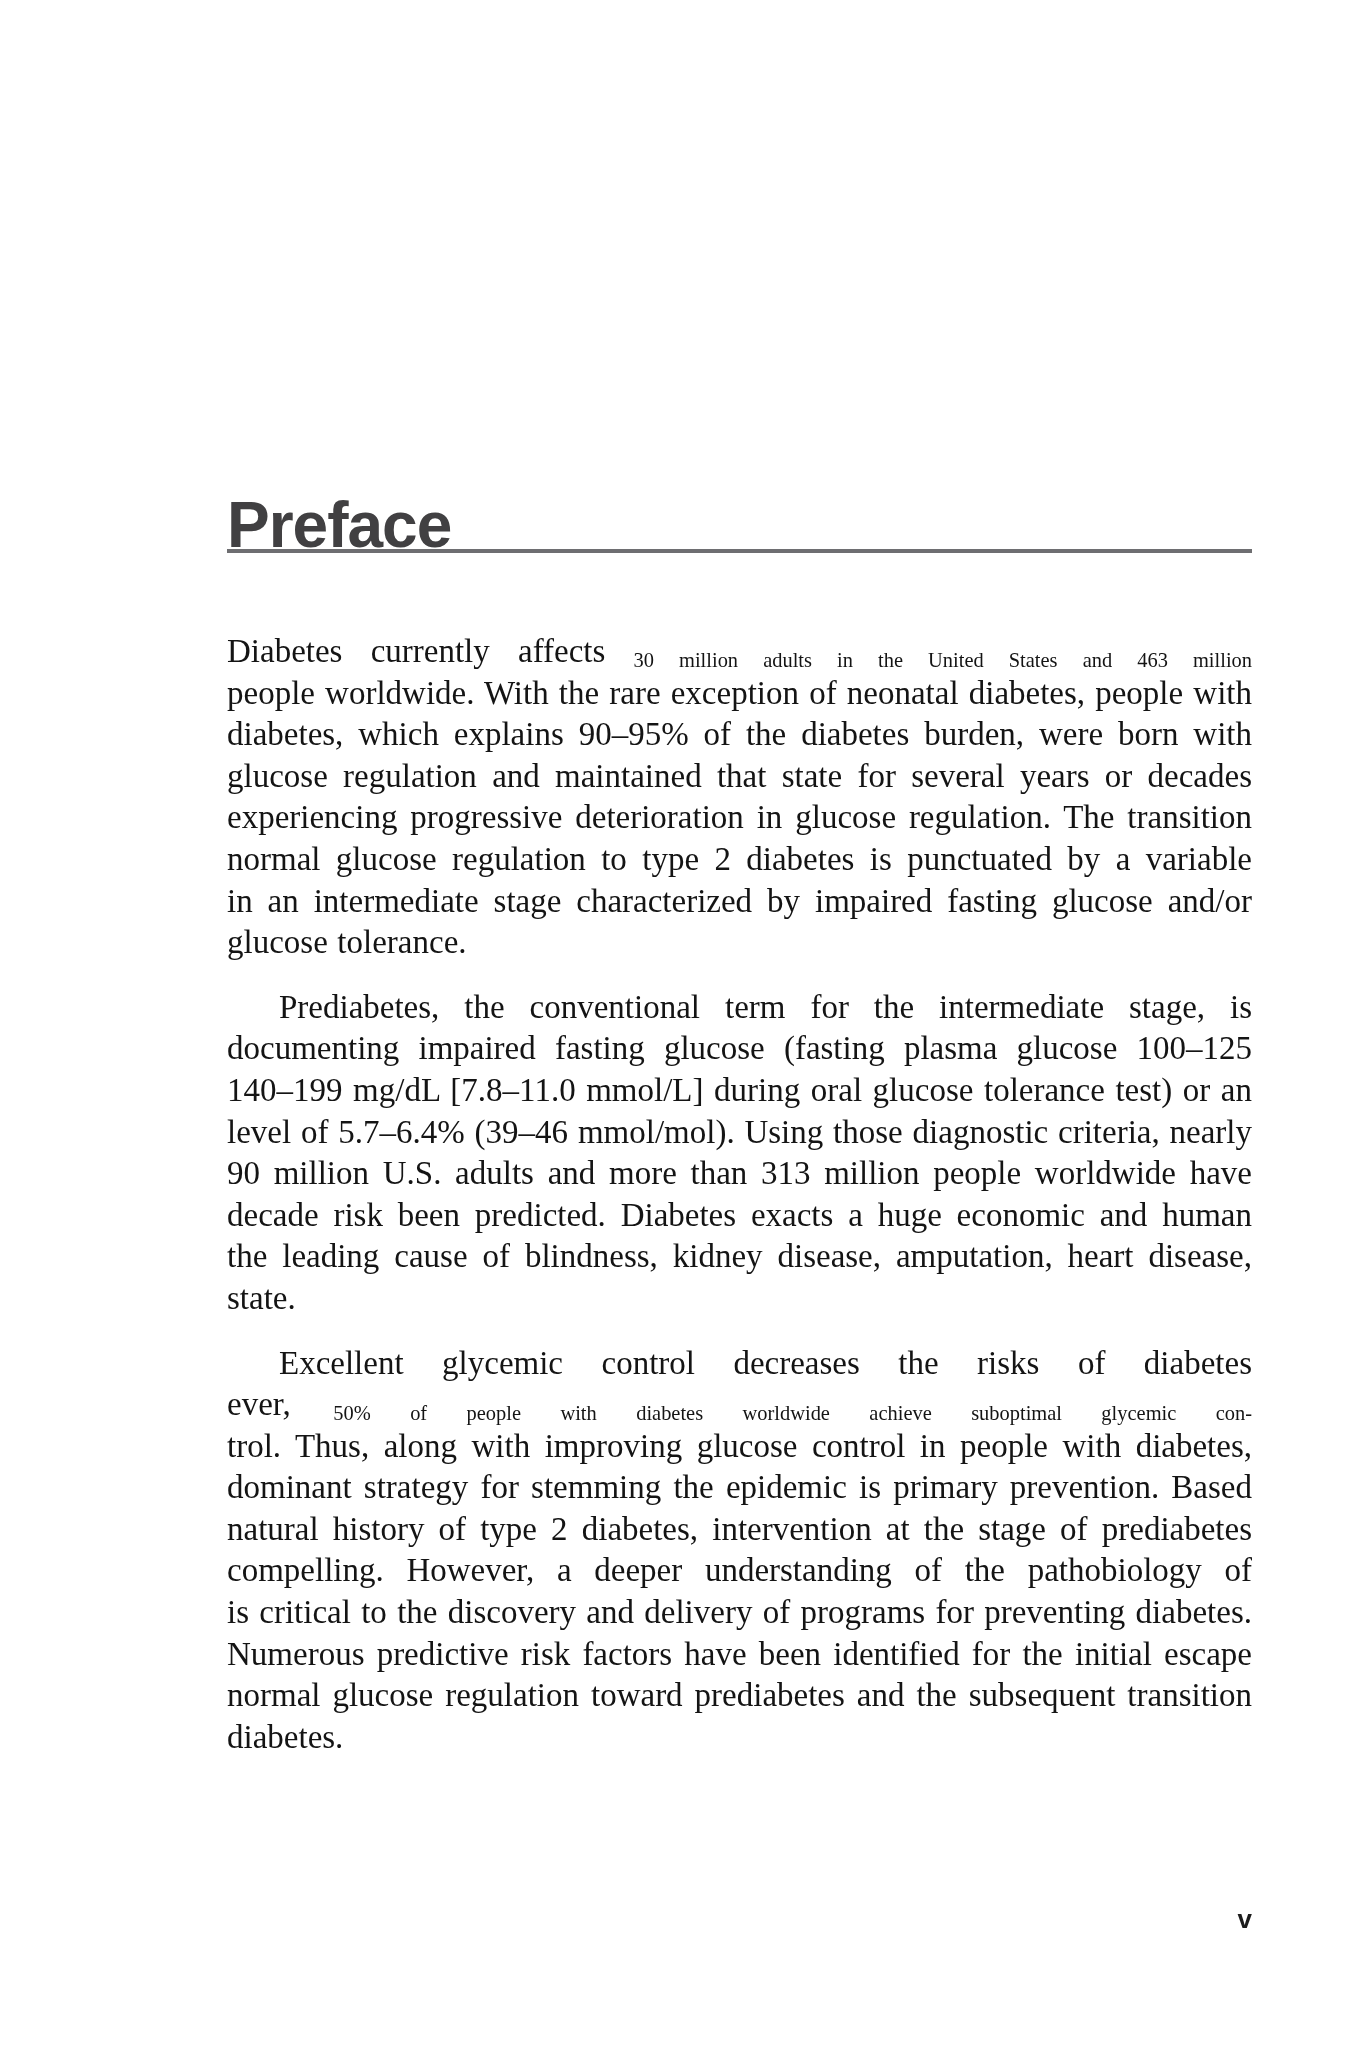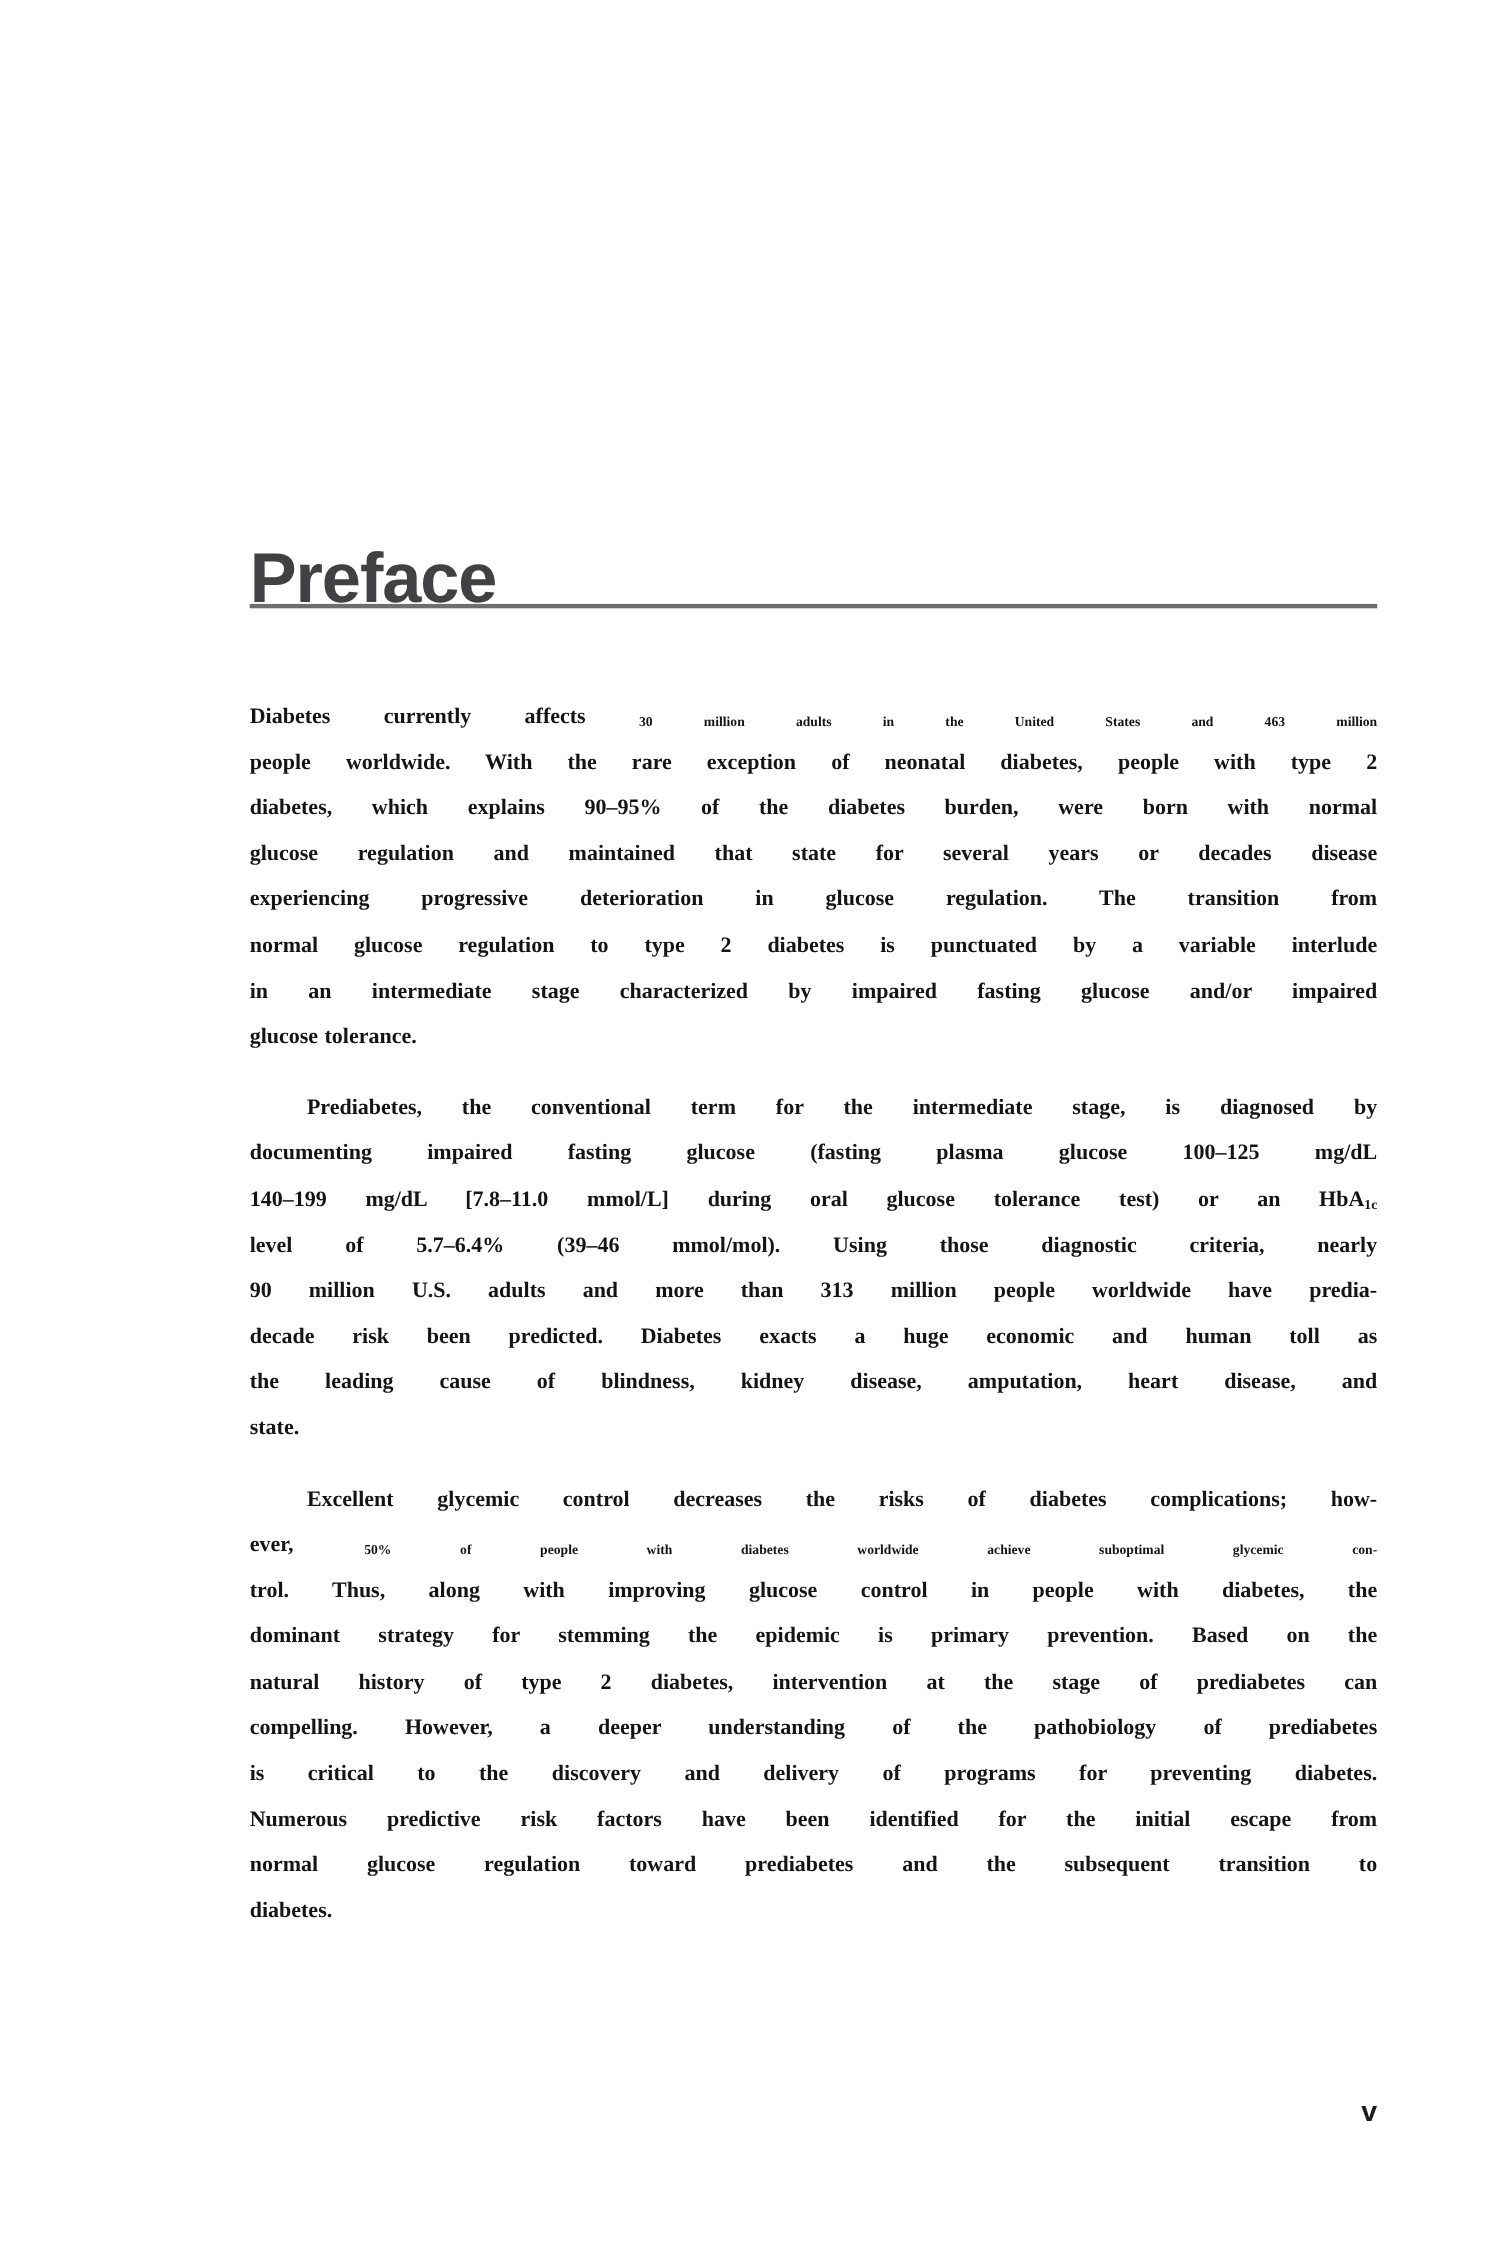--- a/index.html
+++ b/index.html
@@ -37,23 +37,22 @@
     top: 549px;
     width: 1025px;
     height: 4px;
     background: var(--rule-color);
   }
   .body-text {
     position: absolute;
     left: 227px;
     top: 631px;
     width: 1025px;
-    font-size: 20px;
+    font-size: 33px;
     color: var(--body-color);
-    font-weight: bold;
   }
   .line {
     height: 41.6px;
     line-height: 41.6px;
     overflow: hidden;
     text-align: justify;
     text-align-last: justify;
     word-spacing: 0.04em;
   }
   .line.last {

